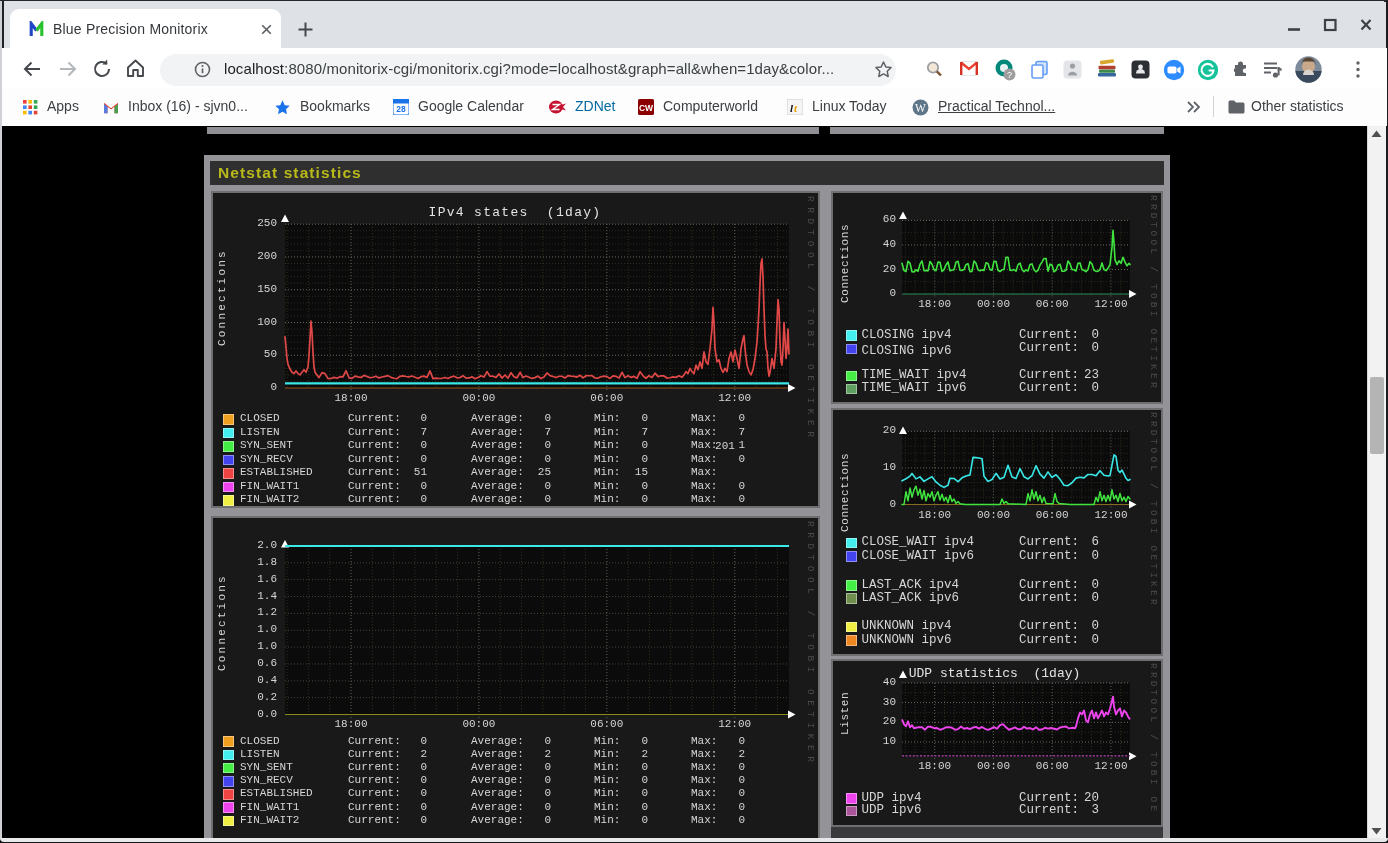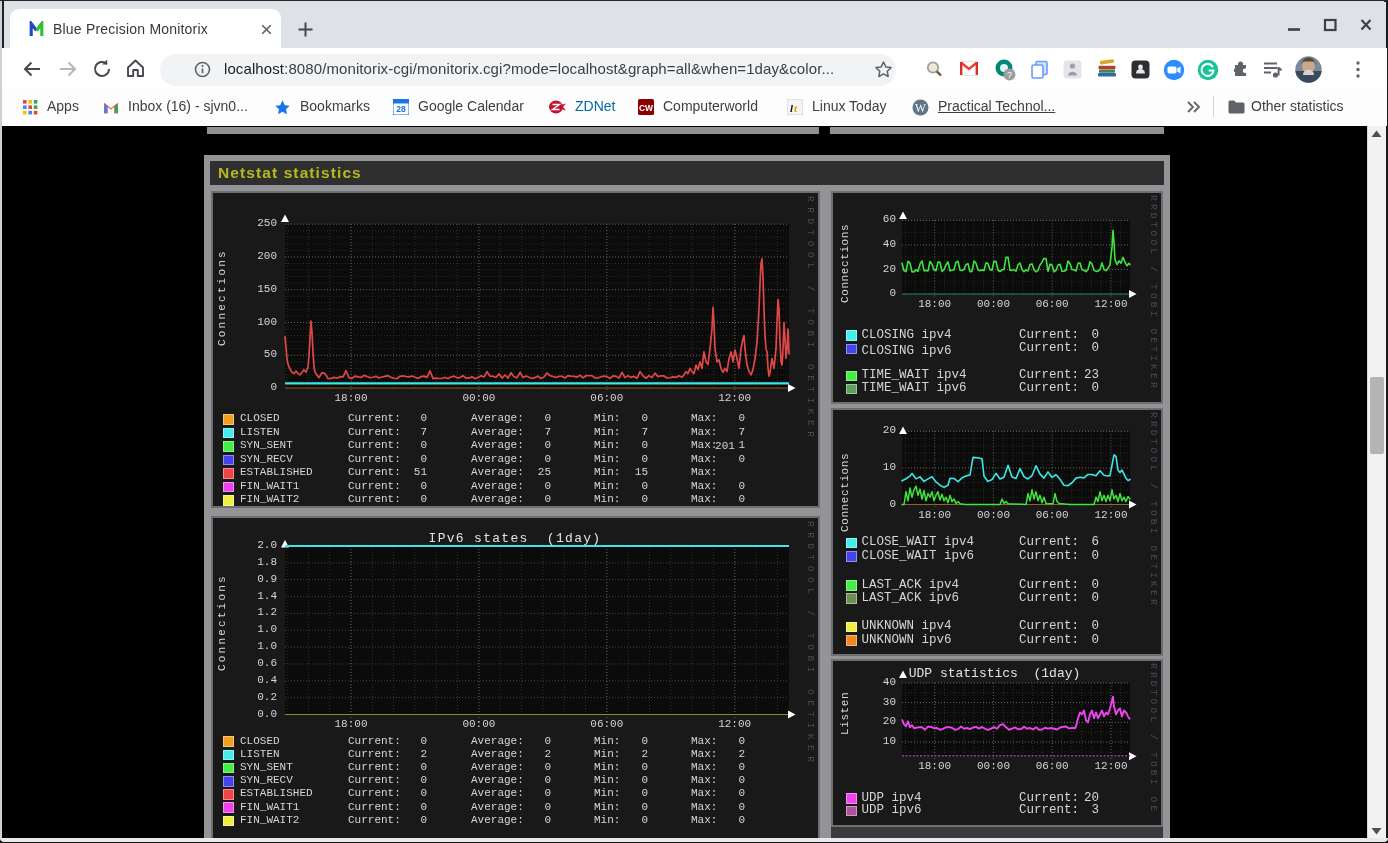--- a/index.html
+++ b/index.html
@@ -197,20 +197,21 @@
     <div style="position:absolute;left:217px;top:348.2px;height:14px;line-height:14px;font:normal 11px 'Liberation Mono',monospace;color:#d6d6d6;letter-spacing:0;white-space:pre;width:60px;text-align:right;">50</div>
     <div style="position:absolute;left:217px;top:315.5px;height:14px;line-height:14px;font:normal 11px 'Liberation Mono',monospace;color:#d6d6d6;letter-spacing:0;white-space:pre;width:60px;text-align:right;">100</div>
     <div style="position:absolute;left:217px;top:282.7px;height:14px;line-height:14px;font:normal 11px 'Liberation Mono',monospace;color:#d6d6d6;letter-spacing:0;white-space:pre;width:60px;text-align:right;">150</div>
     <div style="position:absolute;left:217px;top:250.0px;height:14px;line-height:14px;font:normal 11px 'Liberation Mono',monospace;color:#d6d6d6;letter-spacing:0;white-space:pre;width:60px;text-align:right;">200</div>
     <div style="position:absolute;left:217px;top:217.2px;height:14px;line-height:14px;font:normal 11px 'Liberation Mono',monospace;color:#d6d6d6;letter-spacing:0;white-space:pre;width:60px;text-align:right;">250</div>
     <div style="position:absolute;left:217px;top:381.0px;height:14px;line-height:14px;font:normal 11px 'Liberation Mono',monospace;color:#d6d6d6;letter-spacing:0;white-space:pre;width:60px;text-align:right;">0</div>
     <div style="position:absolute;left:321.0px;top:391.5px;height:14px;line-height:14px;font:normal 11px 'Liberation Mono',monospace;color:#d6d6d6;letter-spacing:0;white-space:pre;width:60px;text-align:center;">18:00</div>
     <div style="position:absolute;left:448.9px;top:391.5px;height:14px;line-height:14px;font:normal 11px 'Liberation Mono',monospace;color:#d6d6d6;letter-spacing:0;white-space:pre;width:60px;text-align:center;">00:00</div>
     <div style="position:absolute;left:576.8px;top:391.5px;height:14px;line-height:14px;font:normal 11px 'Liberation Mono',monospace;color:#d6d6d6;letter-spacing:0;white-space:pre;width:60px;text-align:center;">06:00</div>
     <div style="position:absolute;left:704.7px;top:391.5px;height:14px;line-height:14px;font:normal 11px 'Liberation Mono',monospace;color:#d6d6d6;letter-spacing:0;white-space:pre;width:60px;text-align:center;">12:00</div>
+    <div style="position:absolute;left:315.0px;top:205.0px;height:16px;line-height:16px;font:normal 13px 'Liberation Mono',monospace;color:#e4e4e4;letter-spacing:1.3px;white-space:pre;width:400px;text-align:center;">IPv4 states  (1day)</div>
     <div style="position:absolute;left:216px;top:246.5px;width:14px;height:99px;writing-mode:vertical-rl;text-orientation:sideways;transform:rotate(180deg);font:11px 'Liberation Mono',monospace;color:#d6d6d6;letter-spacing:2.2px;white-space:pre;">Connections</div>
     <div style="position:absolute;left:223px;top:414.0px;width:10.5px;height:10.5px;background:#f0a020;border:1px solid rgba(255,255,255,0.4);box-sizing:border-box;"></div>
     <div style="position:absolute;left:240px;top:412.2px;height:14px;line-height:14px;font:normal 11px 'Liberation Mono',monospace;color:#d6d6d6;letter-spacing:0;white-space:pre;">CLOSED</div>
     <div style="position:absolute;left:348px;top:412.2px;height:14px;line-height:14px;font:normal 11px 'Liberation Mono',monospace;color:#d6d6d6;letter-spacing:0;white-space:pre;">Current:</div>
     <div style="position:absolute;left:387px;top:412.2px;height:14px;line-height:14px;font:normal 11px 'Liberation Mono',monospace;color:#d6d6d6;letter-spacing:0;white-space:pre;width:40px;text-align:right;">0</div>
     <div style="position:absolute;left:471px;top:412.2px;height:14px;line-height:14px;font:normal 11px 'Liberation Mono',monospace;color:#d6d6d6;letter-spacing:0;white-space:pre;">Average:</div>
     <div style="position:absolute;left:511px;top:412.2px;height:14px;line-height:14px;font:normal 11px 'Liberation Mono',monospace;color:#d6d6d6;letter-spacing:0;white-space:pre;width:40px;text-align:right;">0</div>
     <div style="position:absolute;left:594px;top:412.2px;height:14px;line-height:14px;font:normal 11px 'Liberation Mono',monospace;color:#d6d6d6;letter-spacing:0;white-space:pre;">Min:</div>
     <div style="position:absolute;left:608px;top:412.2px;height:14px;line-height:14px;font:normal 11px 'Liberation Mono',monospace;color:#d6d6d6;letter-spacing:0;white-space:pre;width:40px;text-align:right;">0</div>
     <div style="position:absolute;left:691px;top:412.2px;height:14px;line-height:14px;font:normal 11px 'Liberation Mono',monospace;color:#d6d6d6;letter-spacing:0;white-space:pre;">Max:</div>
@@ -277,29 +278,28 @@
     <div style="position:absolute;left:705px;top:493.2px;height:14px;line-height:14px;font:normal 11px 'Liberation Mono',monospace;color:#d6d6d6;letter-spacing:0;white-space:pre;width:40px;text-align:right;">0</div>
     <div style="position:absolute;left:211px;top:516px;width:609px;height:325px;background:#191919;border:2px solid #6f6f71;box-sizing:border-box;"></div>
     <div style="position:absolute;left:805px;top:521px;height:300px;writing-mode:vertical-rl;text-orientation:sideways;font:9.5px 'Liberation Mono',monospace;color:#4a4a4e;letter-spacing:5.5px;white-space:pre;overflow:hidden;">RRDTOOL / TOBI OETIKER</div>
     <div style="position:absolute;left:217px;top:690.6px;height:14px;line-height:14px;font:normal 11px 'Liberation Mono',monospace;color:#d6d6d6;letter-spacing:0;white-space:pre;width:60px;text-align:right;">0.2</div>
     <div style="position:absolute;left:217px;top:673.8px;height:14px;line-height:14px;font:normal 11px 'Liberation Mono',monospace;color:#d6d6d6;letter-spacing:0;white-space:pre;width:60px;text-align:right;">0.4</div>
     <div style="position:absolute;left:217px;top:657.0px;height:14px;line-height:14px;font:normal 11px 'Liberation Mono',monospace;color:#d6d6d6;letter-spacing:0;white-space:pre;width:60px;text-align:right;">0.6</div>
     <div style="position:absolute;left:217px;top:640.1px;height:14px;line-height:14px;font:normal 11px 'Liberation Mono',monospace;color:#d6d6d6;letter-spacing:0;white-space:pre;width:60px;text-align:right;">1.0</div>
     <div style="position:absolute;left:217px;top:623.2px;height:14px;line-height:14px;font:normal 11px 'Liberation Mono',monospace;color:#d6d6d6;letter-spacing:0;white-space:pre;width:60px;text-align:right;">1.0</div>
     <div style="position:absolute;left:217px;top:606.4px;height:14px;line-height:14px;font:normal 11px 'Liberation Mono',monospace;color:#d6d6d6;letter-spacing:0;white-space:pre;width:60px;text-align:right;">1.2</div>
     <div style="position:absolute;left:217px;top:589.5px;height:14px;line-height:14px;font:normal 11px 'Liberation Mono',monospace;color:#d6d6d6;letter-spacing:0;white-space:pre;width:60px;text-align:right;">1.4</div>
-    <div style="position:absolute;left:217px;top:572.7px;height:14px;line-height:14px;font:normal 11px 'Liberation Mono',monospace;color:#d6d6d6;letter-spacing:0;white-space:pre;width:60px;text-align:right;">0.9</div>
+    <div style="position:absolute;left:217px;top:572.7px;height:14px;line-height:14px;font:normal 11px 'Liberation Mono',monospace;color:#d6d6d6;letter-spacing:0;white-space:pre;width:60px;text-align:right;">1.6</div>
     <div style="position:absolute;left:217px;top:555.9px;height:14px;line-height:14px;font:normal 11px 'Liberation Mono',monospace;color:#d6d6d6;letter-spacing:0;white-space:pre;width:60px;text-align:right;">1.8</div>
     <div style="position:absolute;left:217px;top:539.0px;height:14px;line-height:14px;font:normal 11px 'Liberation Mono',monospace;color:#d6d6d6;letter-spacing:0;white-space:pre;width:60px;text-align:right;">2.0</div>
     <div style="position:absolute;left:217px;top:707.5px;height:14px;line-height:14px;font:normal 11px 'Liberation Mono',monospace;color:#d6d6d6;letter-spacing:0;white-space:pre;width:60px;text-align:right;">0.0</div>
     <div style="position:absolute;left:321.0px;top:718.0px;height:14px;line-height:14px;font:normal 11px 'Liberation Mono',monospace;color:#d6d6d6;letter-spacing:0;white-space:pre;width:60px;text-align:center;">18:00</div>
     <div style="position:absolute;left:448.9px;top:718.0px;height:14px;line-height:14px;font:normal 11px 'Liberation Mono',monospace;color:#d6d6d6;letter-spacing:0;white-space:pre;width:60px;text-align:center;">00:00</div>
     <div style="position:absolute;left:576.8px;top:718.0px;height:14px;line-height:14px;font:normal 11px 'Liberation Mono',monospace;color:#d6d6d6;letter-spacing:0;white-space:pre;width:60px;text-align:center;">06:00</div>
     <div style="position:absolute;left:704.7px;top:718.0px;height:14px;line-height:14px;font:normal 11px 'Liberation Mono',monospace;color:#d6d6d6;letter-spacing:0;white-space:pre;width:60px;text-align:center;">12:00</div>
-    <div style="position:absolute;left:315.0px;top:530.5px;height:16px;line-height:16px;font:normal 13px 'Liberation Mono',monospace;color:#e4e4e4;letter-spacing:1.3px;white-space:pre;width:400px;text-align:center;">IPv6 states  (1day)</div>
     <div style="position:absolute;left:216px;top:572px;width:14px;height:99px;writing-mode:vertical-rl;text-orientation:sideways;transform:rotate(180deg);font:11px 'Liberation Mono',monospace;color:#d6d6d6;letter-spacing:2.2px;white-space:pre;">Connections</div>
     <div style="position:absolute;left:223px;top:736.4px;width:10.5px;height:10.5px;background:#f0a020;border:1px solid rgba(255,255,255,0.4);box-sizing:border-box;"></div>
     <div style="position:absolute;left:240px;top:734.6px;height:14px;line-height:14px;font:normal 11px 'Liberation Mono',monospace;color:#d6d6d6;letter-spacing:0;white-space:pre;">CLOSED</div>
     <div style="position:absolute;left:348px;top:734.6px;height:14px;line-height:14px;font:normal 11px 'Liberation Mono',monospace;color:#d6d6d6;letter-spacing:0;white-space:pre;">Current:</div>
     <div style="position:absolute;left:387px;top:734.6px;height:14px;line-height:14px;font:normal 11px 'Liberation Mono',monospace;color:#d6d6d6;letter-spacing:0;white-space:pre;width:40px;text-align:right;">0</div>
     <div style="position:absolute;left:471px;top:734.6px;height:14px;line-height:14px;font:normal 11px 'Liberation Mono',monospace;color:#d6d6d6;letter-spacing:0;white-space:pre;">Average:</div>
     <div style="position:absolute;left:511px;top:734.6px;height:14px;line-height:14px;font:normal 11px 'Liberation Mono',monospace;color:#d6d6d6;letter-spacing:0;white-space:pre;width:40px;text-align:right;">0</div>
     <div style="position:absolute;left:594px;top:734.6px;height:14px;line-height:14px;font:normal 11px 'Liberation Mono',monospace;color:#d6d6d6;letter-spacing:0;white-space:pre;">Min:</div>
     <div style="position:absolute;left:608px;top:734.6px;height:14px;line-height:14px;font:normal 11px 'Liberation Mono',monospace;color:#d6d6d6;letter-spacing:0;white-space:pre;width:40px;text-align:right;">0</div>
     <div style="position:absolute;left:691px;top:734.6px;height:14px;line-height:14px;font:normal 11px 'Liberation Mono',monospace;color:#d6d6d6;letter-spacing:0;white-space:pre;">Max:</div>

